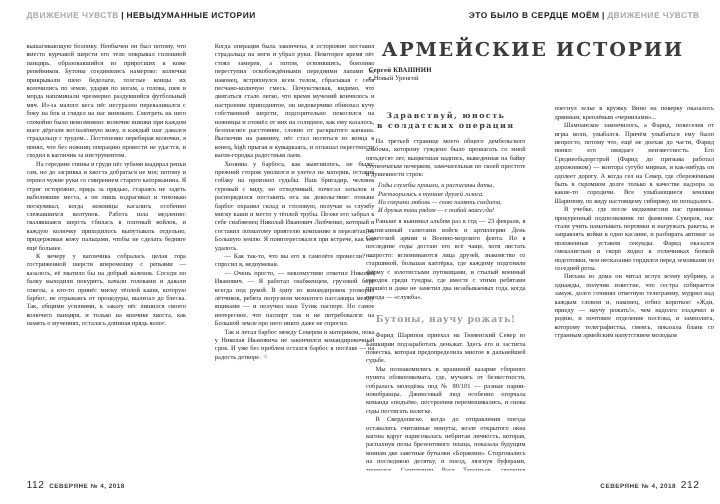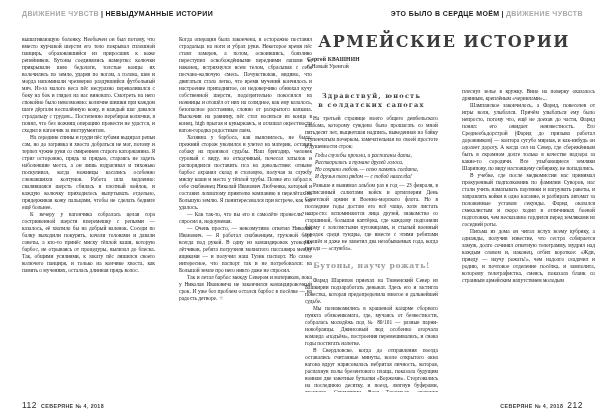--- a/index.html
+++ b/index.html
@@ -90,21 +90,21 @@
 
     <div class="author-block">
       <div class="author-name">Сергей КВАШНИН</div>
       <div class="author-city">г. Новый Уренгой</div>
     </div>
 
     <div class="cols">
       <div class="col">
         <div class="subhead1">
           <div>Здравствуй, юность</div>
-          <div>в солдатских сапогах</div>
+          <div>в солдатских операция</div>
         </div>
         <p>На третьей странице моего общего дембельского альбома, которому суждено было прошагать со мной пятьдесят лет, выцветшая надпись, выведенная на байку ступенчатым почерком, замечательная по своей простоте и душевности строк:</p>
         <div class="poem">
           <div>Годы службы прошли, и расписаны даты,</div>
           <div>Растворились в тумане друзей голоса.</div>
           <div>Но сохрани любовь — свою память солдата,</div>
           <div>И друзья твои рядом — с тобой навсегда!</div>
         </div>
         <p>Раньше я вынимал альбом раз в год — 23 февраля, в расписанный салютами войск и артиллерии День Советской армии и Военно-морского флота. Но в последние годы достаю его всё чаще, хотя листать непросто: вспоминаются лица друзей, знакомство со старшиной, большая каптёрка, где каждому подгоняли форму с золотистыми пуговицами, и стылый военный городок среди тундры, где вместе с этими ребятами прошёл и даже не заметил два незабываемых года, когда погода — «служба».</p>
         <div class="subhead2">Бутоны, научу рожать!</div>

